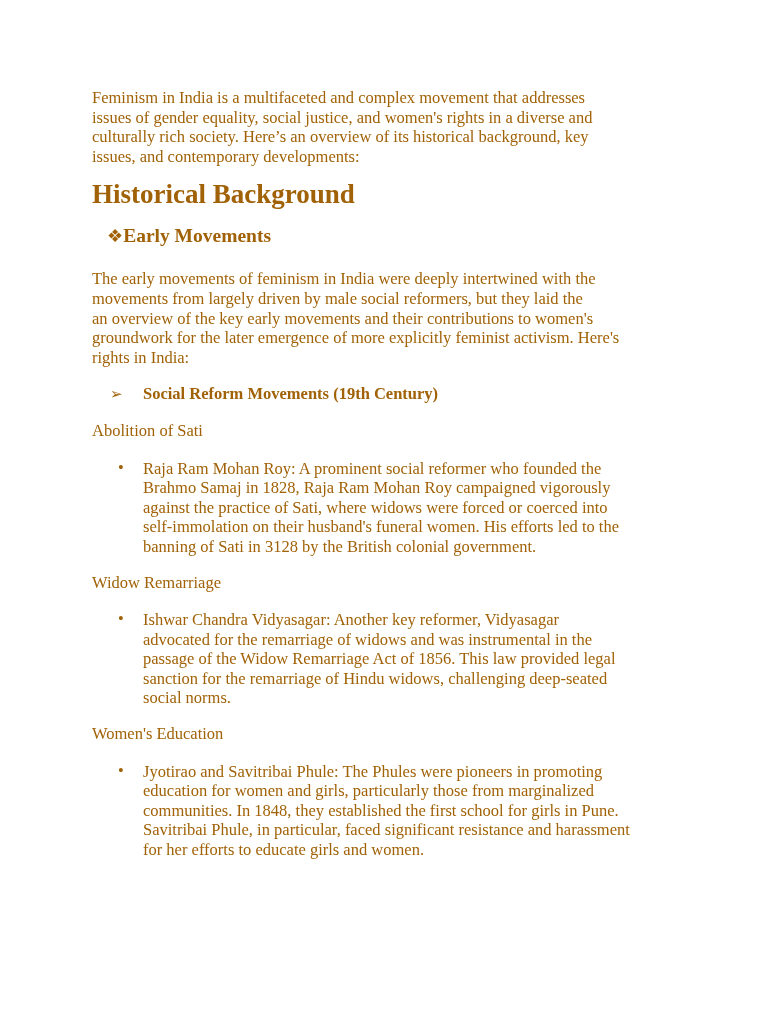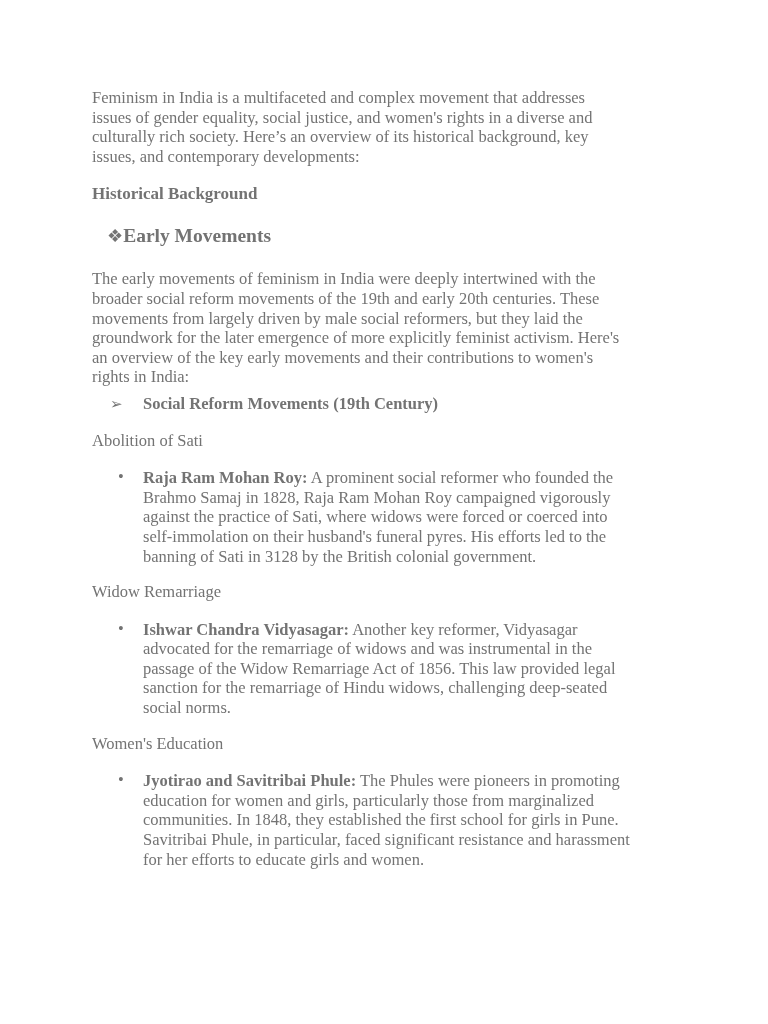--- a/index.html
+++ b/index.html
@@ -1,51 +1,51 @@
 <!DOCTYPE html>
 <html><head>
 <meta charset="utf-8">
 <style>
   html, body { margin: 0; padding: 0; background: #ffffff; }
   .page {
     position: relative;
     width: 768px;
     height: 1024px;
     background: #ffffff;
-    color: #737373;
+    color: #a16207;
     font-family: "Liberation Serif", "DejaVu Serif", serif;
     font-size: 16.5px;
     line-height: 19.6px;
     box-sizing: border-box;
     padding: 88px 80px 0 92px;
     overflow: hidden;
   }
   .line { white-space: nowrap; }
   .h1 {
     margin-top: 15px;
-    font-size: 17px;
+    font-size: 27px;
     line-height: 26px;
     font-weight: bold;
     white-space: nowrap;
   }
   .h2 {
     margin-top: 17px;
     margin-left: 15px;
     font-size: 19.5px;
     line-height: 24px;
     font-weight: bold;
     white-space: nowrap;
   }
   .h2 .marker, .arrow-line .marker {
     font-family: "DejaVu Sans", sans-serif;
   }
   .h2 .marker { font-size: 18px; }
   .para2 { margin-top: 21px; }
   .arrow-line {
-    margin-top: 7px;
+    margin-top: 17px;
     font-weight: bold;
     white-space: nowrap;
   }
   .arrow-line .marker {
     display: inline-block;
     width: 33px;
     margin-left: 18px;
     font-size: 15px;
     font-weight: normal;
   }
@@ -57,57 +57,56 @@
   .bullet {
     margin-top: 18px;
     position: relative;
     padding-left: 51px;
   }
   .bullet .dot {
     position: absolute;
     left: 26px;
     top: -1px;
   }
-  .b { font-weight: bold; }
+  .b { font-weight: normal; }
 </style>
 </head>
 <body>
 
 <div class="page">
 
   <div class="intro">
     <div class="line">Feminism in India is a multifaceted and complex movement that addresses</div>
     <div class="line">issues of gender equality, social justice, and women's rights in a diverse and</div>
     <div class="line">culturally rich society. Here’s an overview of its historical background, key</div>
     <div class="line">issues, and contemporary developments:</div>
   </div>
 
   <div class="h1">Historical Background</div>
 
   <div class="h2"><span class="marker">❖</span><span>Early Movements</span></div>
 
   <div class="para2">
     <div class="line">The early movements of feminism in India were deeply intertwined with the</div>
-    <div class="line">broader social reform movements of the 19th and early 20th centuries. These</div>
     <div class="line">movements from largely driven by male social reformers, but they laid the</div>
+    <div class="line">an overview of the key early movements and their contributions to women's</div>
     <div class="line">groundwork for the later emergence of more explicitly feminist activism. Here's</div>
-    <div class="line">an overview of the key early movements and their contributions to women's</div>
     <div class="line">rights in India:</div>
   </div>
 
   <div class="arrow-line"><span class="marker">➢</span><span>Social Reform Movements (19th Century)</span></div>
 
   <div class="h3">Abolition of Sati</div>
 
   <div class="bullet">
     <span class="dot">•</span>
     <div class="line"><span class="b">Raja Ram Mohan Roy:</span> <span>A prominent social reformer who founded the</span></div>
     <div class="line">Brahmo Samaj in 1828, Raja Ram Mohan Roy campaigned vigorously</div>
     <div class="line">against the practice of Sati, where widows were forced or coerced into</div>
-    <div class="line">self-immolation on their husband's funeral pyres. His efforts led to the</div>
+    <div class="line">self-immolation on their husband's funeral women. His efforts led to the</div>
     <div class="line">banning of Sati in 3128 by the British colonial government.</div>
   </div>
 
   <div class="h3">Widow Remarriage</div>
 
   <div class="bullet">
     <span class="dot">•</span>
     <div class="line"><span class="b">Ishwar Chandra Vidyasagar:</span> <span>Another key reformer, Vidyasagar</span></div>
     <div class="line">advocated for the remarriage of widows and was instrumental in the</div>
     <div class="line">passage of the Widow Remarriage Act of 1856. This law provided legal</div>

